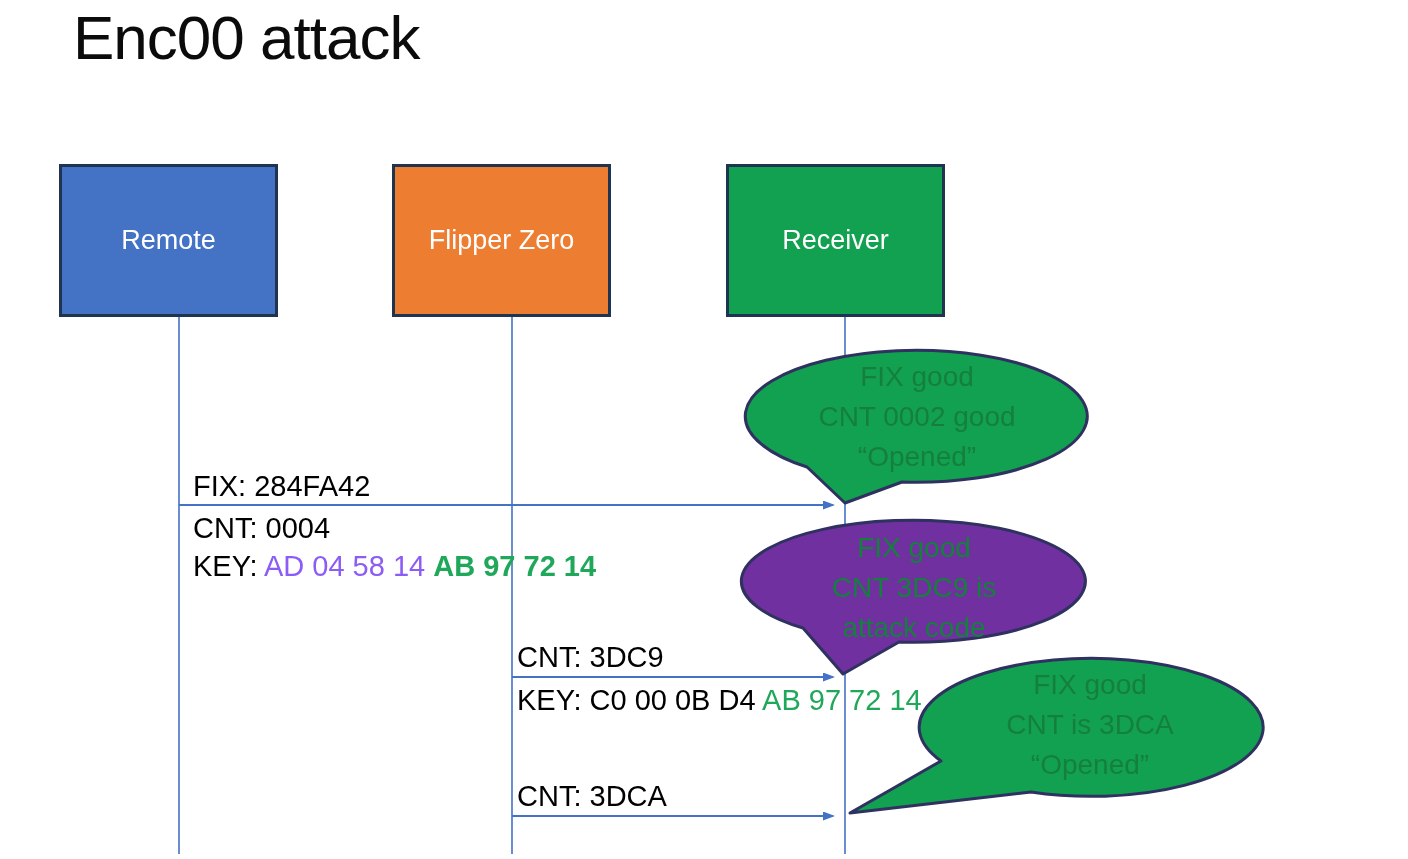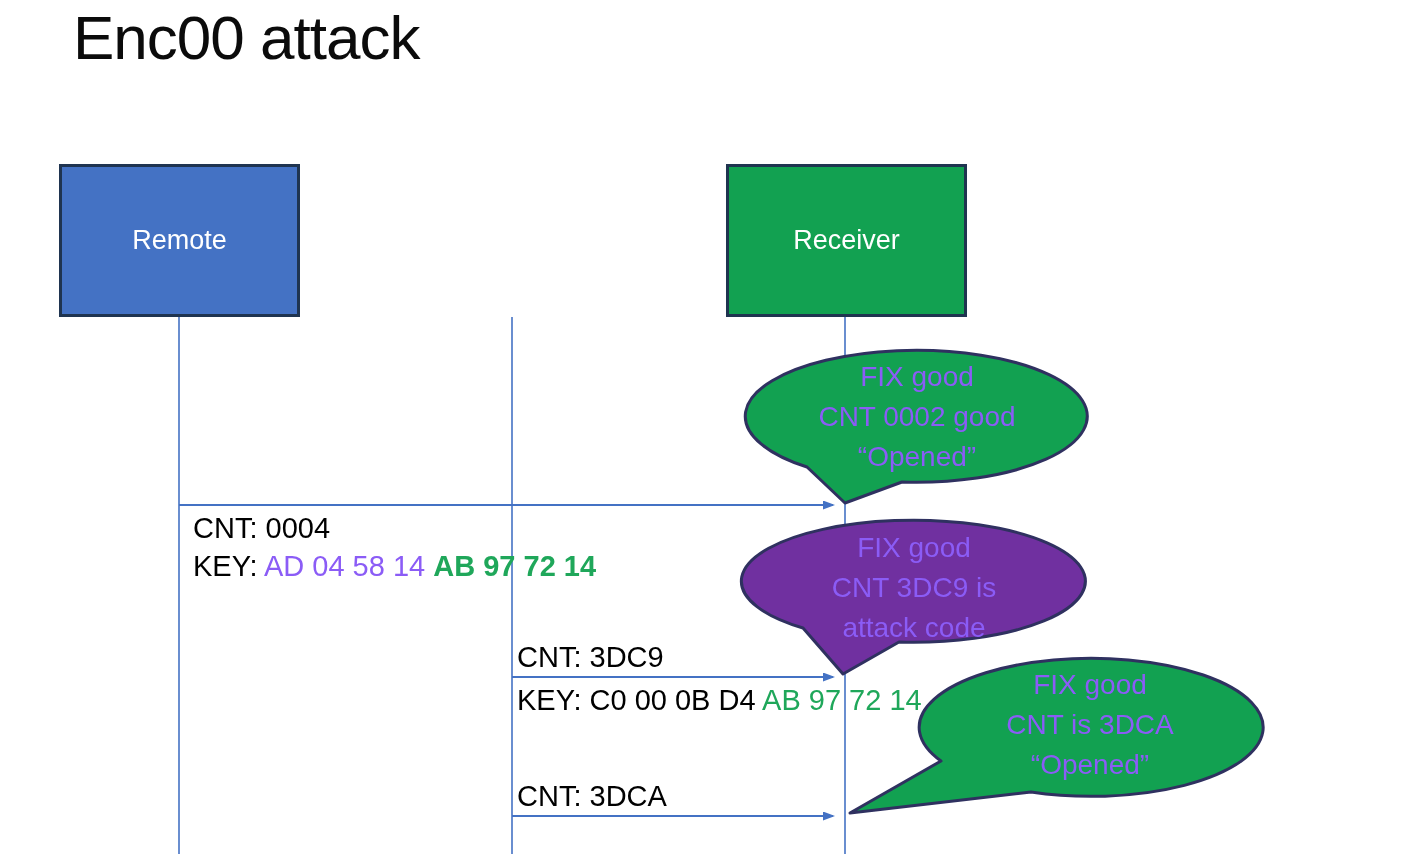--- a/index.html
+++ b/index.html
@@ -7,33 +7,33 @@
     position:relative;width:1408px;height:859px;background:#ffffff;overflow:hidden;
     font-family:"Liberation Sans","DejaVu Sans",sans-serif;
   }
   .abs{position:absolute;}
   #title{
     left:73px;top:2px;width:700px;height:90px;
     font-size:62px;font-weight:300;color:#0b0b0b;letter-spacing:-1px;
     white-space:nowrap;
   }
   .actor-box{
-    top:164px;width:241px;height:153px;border:3px solid #1f3450;box-sizing:border-box;
+    top:164px;width:219px;height:153px;border:3px solid #1f3450;box-sizing:border-box;
     display:flex;align-items:center;justify-content:center;
   }
   .actor-label{color:#ffffff;font-size:27px;text-align:center;}
   #box-remote{left:59px;background:#4472c4;}
   #box-flipper{left:392px;background:#ed7d31;}
   #box-receiver{left:726px;background:#12a151;}
   .msg{font-size:29px;color:#000000;white-space:nowrap;line-height:34px;}
   .red{color:#8b5cf6;}
   .grn{color:#1fa75a;}
   .b{font-weight:bold;}
   .callout-text{
-    width:344px;text-align:center;color:#8b5cf6;font-size:28px;line-height:40px;
+    width:344px;text-align:center;color:#15803d;font-size:28px;line-height:40px;
     white-space:nowrap;
   }
   #svg-layer{left:0;top:0;pointer-events:none;}
 </style>
 </head>
 <body>
 
 <div id="slide">
 
   <svg id="svg-layer" class="abs" width="1408" height="859" viewBox="0 0 1408 859">
@@ -54,24 +54,28 @@
     <path d="M 845 503 L 807 467 A 171 66 0 1 1 902 482 Z" fill="#12a151" stroke="#2f3160" stroke-width="3" stroke-linejoin="round"></path>
     <path d="M 843 674 L 803 628 A 172 61 0 1 1 899 642 Z" fill="#7030a0" stroke="#2f3160" stroke-width="3" stroke-linejoin="round"></path>
     <path d="M 850 813 L 941 761 A 172 69 0 1 1 1031 792 Z" fill="#12a151" stroke="#2f3160" stroke-width="3" stroke-linejoin="round"></path>
   </svg>
 
   <div id="title" class="abs">Enc00 attack</div>
 
   <div id="box-remote" class="abs actor-box">
     <span class="actor-label">Remote</span>
   </div>
+  <div id="box-flipper" class="abs actor-box">
+    <span class="actor-label">Flipper Zero</span>
+  </div>
   <div id="box-receiver" class="abs actor-box">
     <span class="actor-label">Receiver</span>
   </div>
 
+  <div class="abs msg" style="left:193px;top:469px;">FIX: 284FA42</div>
   <div class="abs msg" style="left:193px;top:511px;">CNT: 0004</div>
   <div class="abs msg" style="left:193px;top:549px;">
     <span>KEY: </span><span class="red">AD 04 58 14 </span><span class="grn b">AB 97 72 14</span>
   </div>
 
   <div class="abs msg" style="left:517px;top:640px;">CNT: 3DC9</div>
   <div class="abs msg" style="left:517px;top:683px;">
     <span>KEY: C0 00 0B D4 </span><span class="grn">AB 97 72 14</span>
   </div>
 

